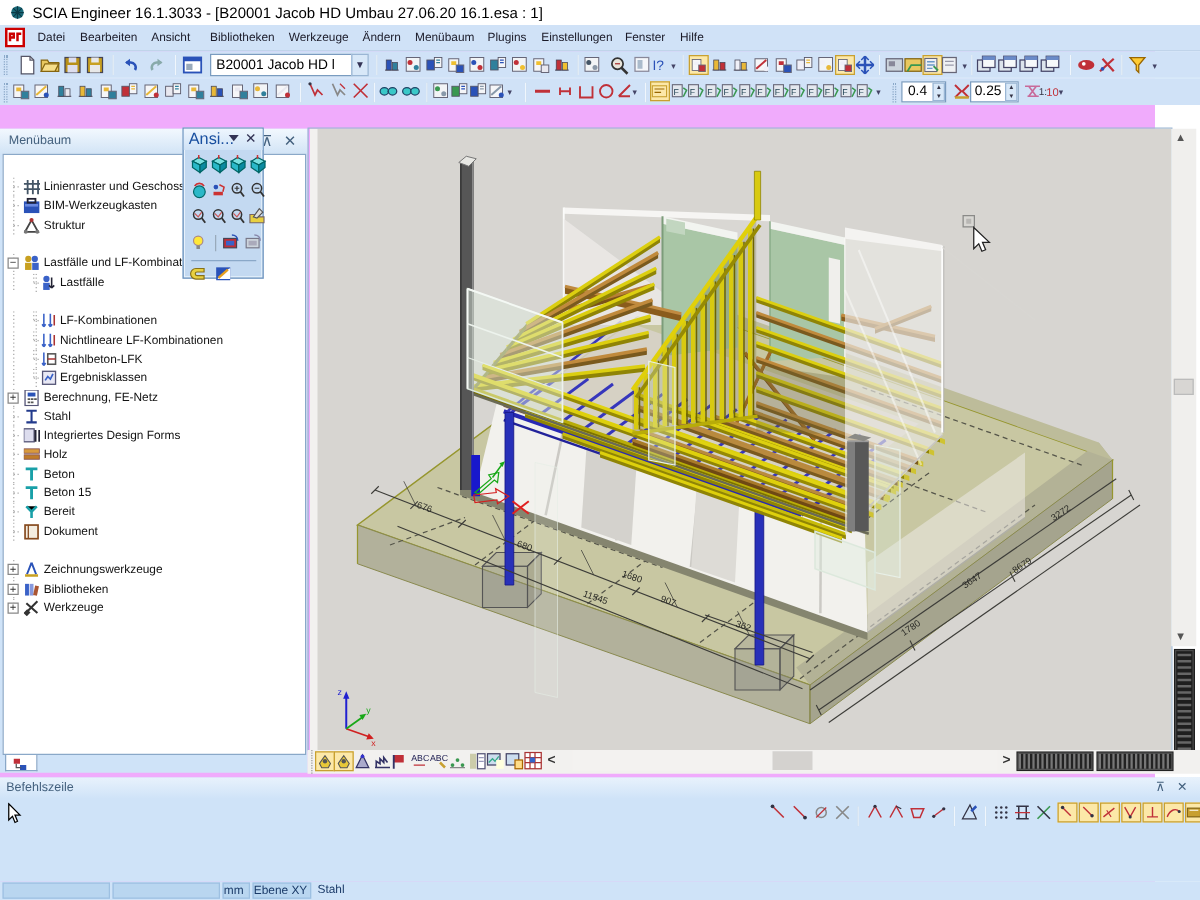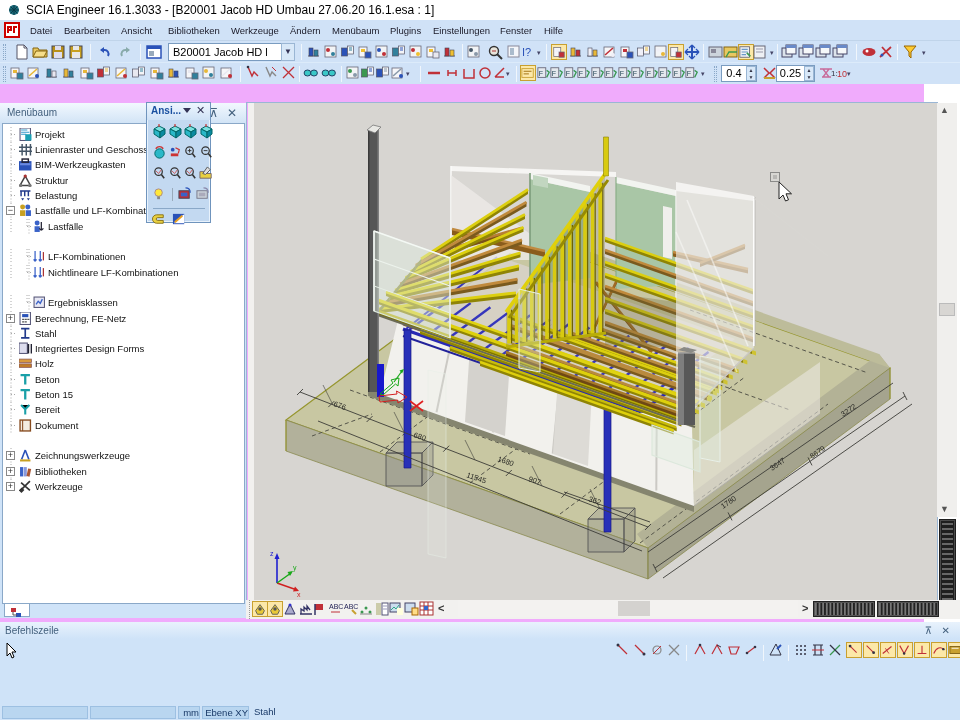--- a/index.html
+++ b/index.html
@@ -20,21 +20,21 @@
 .pm{position:absolute;width:9px;height:9px;border:1px solid #888;background:#fff;font-size:9px;line-height:7px;text-align:center;color:#333}
 #tabstrip{position:absolute;left:0;top:501px;width:246px;height:14px;background:#cfe3f8}
 #vp{left:248px;top:103px;width:689px;height:497px;background:#d7d5d1;overflow:hidden}
 #vpborder{left:246px;top:102px;width:692px;height:499px;border:1px solid #9ab6d4;background:transparent}
 #rsb{left:937px;top:103px;width:20px;height:414px;background:#f0efed}
 #btoolbar{left:246px;top:600px;width:714px;height:19px;background:#f2f1ef}
 #befehl{left:0;top:622px;width:960px;height:83px;background:#cfe3f8}
 #bzhead{position:absolute;left:0;top:0;width:960px;height:17px;font-size:10px;color:#44617e;line-height:17px;padding-left:5px;background:linear-gradient(#e8f2fc,#cfe3f8)}
 #cmdinput{position:absolute;left:2px;top:60px;width:955px;height:20px;background:#fff;border:1px solid #7a9cc0;font-size:10px;line-height:18px;padding-left:4px}
 #statusbar{left:0;top:705px;width:960px;height:15px;background:#cfe3f8;font-size:9.5px;color:#1a3a68}
-.sseg{position:absolute;top:1px;height:13px;background:#b9d6f0;border:1px solid #9dc0e2;line-height:12px;text-align:right}
+.sseg{position:absolute;top:1px;height:13px;background:#b9d6f0;border:1px solid #9dc0e2;line-height:12px;text-align:left}
 </style></head><body>
 <div id="app">
   <div id="titlebar" class="abs">
       <svg class="abs" style="left:7px;top:3px" width="14" height="14">
         <circle cx="7" cy="7" r="5" fill="#1a6a7a"></circle>
         <path d="M2 7h10M7 2v10M3.5 3.5l7 7M3.5 10.5l7-7" stroke="#0a3a46" stroke-width="1" fill="none"></path>
       </svg>
       <span id="titletxt">SCIA Engineer 16.1.3033 - [B20001 Jacob HD Umbau 27.06.20 16.1.esa : 1]</span>
     </div>
   <div id="menubar" class="abs">
@@ -465,33 +465,20 @@
       </svg>
 <svg class="abs" style="left:831px;top:2px;width:16px;height:16px;" width="16" height="16" viewBox="0 0 16 16">
         <text x="0" y="11" font-size="8" fill="#334">1:</text>
         <text x="6" y="12" font-size="9" fill="#c03038">10</text>
       </svg>
 <div class="abs" style="left:847px;top:7px;font-size:7px;color:#446">▾</div>
     </div>
   <div id="leftpanel" class="abs">
     <div id="lphead">Menübaum<span style="position:absolute;right:28px;top:0;color:#44617e;font-size:12px">⊼</span><span style="position:absolute;right:9px;top:0;color:#44617e;font-size:12px">✕</span></div>
     <div id="tree">
-        <div class="trow" style="top:2.5px">
-          <svg class="abs" style="left:0;top:0" width="246" height="15">
-            <path d="M8 7.5 H14" stroke="#aaa" stroke-width="1" stroke-dasharray="1,2"></path>
-            <path d="M8 0 V7.5" stroke="#aaa" stroke-width="1" stroke-dasharray="1,2"></path>
-            <path d="M8 7.5 V15" stroke="#aaa" stroke-width="1" stroke-dasharray="1,2"></path>
-          </svg>
-          <svg class="ticon" style="left:16px" width="13" height="13" viewBox="0 0 12.5 12.5">
-            <rect x="1" y="0" width="10" height="12" fill="#fff" stroke="#557" stroke-width="1"></rect>
-            <path d="M2 2h6M2 4h8M2 6h5" stroke="#39c" stroke-width="1"></path>
-            <rect x="6" y="6" width="6" height="6" fill="#1aa0b4"></rect>
-          </svg>
-          <span style="position:absolute;left:32px;top:0">Projekt</span>
-        </div>
 <div class="trow" style="top:17.8px">
           <svg class="abs" style="left:0;top:0" width="246" height="15">
             <path d="M8 7.5 H14" stroke="#aaa" stroke-width="1" stroke-dasharray="1,2"></path>
             <path d="M8 0 V7.5" stroke="#aaa" stroke-width="1" stroke-dasharray="1,2"></path>
             <path d="M8 7.5 V15" stroke="#aaa" stroke-width="1" stroke-dasharray="1,2"></path>
           </svg>
           <svg class="ticon" style="left:16px" width="13" height="13" viewBox="0 0 12.5 12.5">
             <path d="M3 1v11M7 1v11M11 1v11M0 4h13M0 8h13" stroke="#445566" stroke-width="1.4"></path>
           </svg>
           <span style="position:absolute;left:32px;top:0">Linienraster und Geschosse</span>
@@ -515,32 +502,20 @@
             <path d="M8 0 V7.5" stroke="#aaa" stroke-width="1" stroke-dasharray="1,2"></path>
             <path d="M8 7.5 V15" stroke="#aaa" stroke-width="1" stroke-dasharray="1,2"></path>
           </svg>
           <svg class="ticon" style="left:16px" width="13" height="13" viewBox="0 0 12.5 12.5">
             <path d="M1 11L6 2l5 9z" fill="none" stroke="#444" stroke-width="1.4"></path>
             <circle cx="6" cy="2" r="1.6" fill="#a33"></circle>
             <circle cx="1.6" cy="11" r="1.6" fill="#777"></circle>
             <circle cx="10.4" cy="11" r="1.6" fill="#777"></circle>
           </svg>
           <span style="position:absolute;left:32px;top:0">Struktur</span>
-        </div>
-<div class="trow" style="top:63.8px">
-          <svg class="abs" style="left:0;top:0" width="246" height="15">
-            <path d="M8 7.5 H14" stroke="#aaa" stroke-width="1" stroke-dasharray="1,2"></path>
-            <path d="M8 0 V7.5" stroke="#aaa" stroke-width="1" stroke-dasharray="1,2"></path>
-            <path d="M8 7.5 V15" stroke="#aaa" stroke-width="1" stroke-dasharray="1,2"></path>
-          </svg>
-          <svg class="ticon" style="left:16px" width="13" height="13" viewBox="0 0 12.5 12.5">
-            <path d="M1 2h10M2 2v5M5.5 2v5M9 2v5" stroke="#223a8c" stroke-width="1.4"></path>
-            <path d="M2 9l1.5 2 1.5-2M7.5 9l1.5 2 1.5-2" fill="#223a8c"></path>
-          </svg>
-          <span style="position:absolute;left:32px;top:0">Belastung</span>
         </div>
 <div class="trow" style="top:79.2px">
           <svg class="abs" style="left:0;top:0" width="246" height="15">
             <path d="M8 7.5 H14" stroke="#aaa" stroke-width="1" stroke-dasharray="1,2"></path>
             <path d="M8 0 V7.5" stroke="#aaa" stroke-width="1" stroke-dasharray="1,2"></path>
             <path d="M8 7.5 V15" stroke="#aaa" stroke-width="1" stroke-dasharray="1,2"></path>
           </svg>
           <div class="pm" style="left:3px;top:3px">−</div>
           <svg class="ticon" style="left:16px" width="13" height="13" viewBox="0 0 12.5 12.5">
             <circle cx="3.5" cy="3" r="2.4" fill="#c8a020"></circle>
@@ -585,20 +560,35 @@
             <path d="M24 0 V7.5" stroke="#aaa" stroke-width="1" stroke-dasharray="1,2"></path>
             <path d="M8 0 V15" stroke="#aaa" stroke-width="1" stroke-dasharray="1,2"></path>
             <path d="M26 0 V7.5" stroke="#aaa" stroke-width="1" stroke-dasharray="1,2"></path>
             <path d="M26 7.5 V15" stroke="#aaa" stroke-width="1" stroke-dasharray="1,2"></path>
           </svg>
           <svg class="ticon" style="left:30px" width="13" height="13" viewBox="0 0 12.5 12.5">
             <path d="M2 1v10M2 11l-1.4-2M2 11l1.4-2M7 1v10M7 11l-1.4-2M7 11l1.4-2" stroke="#3a62c8" stroke-width="1.2" fill="none"></path>
             <path d="M10 2v8" stroke="#a33" stroke-width="1.2"></path>
           </svg>
           <span style="position:absolute;left:45px;top:0">Nichtlineare LF-Kombinationen</span>
+        </div>
+<div class="trow" style="top:155.8px">
+          <svg class="abs" style="left:0;top:0" width="246" height="15">
+            <path d="M24 7.5 H28" stroke="#aaa" stroke-width="1" stroke-dasharray="1,2"></path>
+            <path d="M24 0 V7.5" stroke="#aaa" stroke-width="1" stroke-dasharray="1,2"></path>
+            <path d="M8 0 V15" stroke="#aaa" stroke-width="1" stroke-dasharray="1,2"></path>
+            <path d="M26 0 V7.5" stroke="#aaa" stroke-width="1" stroke-dasharray="1,2"></path>
+            <path d="M26 7.5 V15" stroke="#aaa" stroke-width="1" stroke-dasharray="1,2"></path>
+          </svg>
+          <svg class="ticon" style="left:30px" width="13" height="13" viewBox="0 0 12.5 12.5">
+            <path d="M2 1v10M2 11l-1.4-2M2 11l1.4-2" stroke="#3a62c8" stroke-width="1.2" fill="none"></path>
+            <rect x="5" y="2" width="6" height="8" fill="none" stroke="#555" stroke-width="1.2"></rect>
+            <path d="M5 6h6" stroke="#a33" stroke-width="1.2"></path>
+          </svg>
+          <span style="position:absolute;left:45px;top:0">Stahlbeton-LFK</span>
         </div>
 <div class="trow" style="top:171.1px">
           <svg class="abs" style="left:0;top:0" width="246" height="15">
             <path d="M24 7.5 H28" stroke="#aaa" stroke-width="1" stroke-dasharray="1,2"></path>
             <path d="M24 0 V7.5" stroke="#aaa" stroke-width="1" stroke-dasharray="1,2"></path>
             <path d="M8 0 V15" stroke="#aaa" stroke-width="1" stroke-dasharray="1,2"></path>
             <path d="M26 0 V7.5" stroke="#aaa" stroke-width="1" stroke-dasharray="1,2"></path>
             <path d="M26 7.5 V15" stroke="#aaa" stroke-width="1" stroke-dasharray="1,2"></path>
           </svg>
           <svg class="ticon" style="left:30px" width="13" height="13" viewBox="0 0 12.5 12.5">
@@ -1293,21 +1283,21 @@
       </svg>
   </div>
   <div id="statusbar" class="abs">
     <div class="sseg" style="left:2px;width:86px"></div>
     <div class="sseg" style="left:90px;width:86px"></div>
     <div class="sseg" style="left:178px;width:22px">mm</div>
     <div class="sseg" style="left:202px;width:47px;white-space:nowrap">Ebene XY</div>
     <span style="position:absolute;left:254px;top:1px">Stahl</span>
   </div>
   <div class="abs" style="left:146px;top:102px;width:65px;height:121px;background:#c3d9f1;border:1px solid #6f94bd;box-shadow:0 0 0 1px #e8f2fc inset"></div>
-<div class="abs" style="left:147px;top:103px;width:63px;height:17px;background:linear-gradient(#eef6fe,#cfe2f6);font-size:10px;font-weight:bold;color:#1a50a0;line-height:16px;padding-left:4px">Ansi...</div>
+<div class="abs" style="left:147px;top:103px;width:63px;height:17px;background:linear-gradient(#eef6fe,#cfe2f6);font-size:13px;font-weight:normal;color:#1a50a0;line-height:16px;padding-left:4px">Ansi...</div>
 <div class="abs" style="left:183px;top:108px;width:0;height:0;border-left:4px solid transparent;border-right:4px solid transparent;border-top:5px solid #335"></div>
 <div class="abs" style="left:196px;top:104px;font-size:11px;color:#335">✕</div>
 <svg class="abs" style="left:152.0px;top:124px" width="15" height="15" viewBox="0 0 15 15">
       <path d="M2 5l5-3 6 3-5 3z" fill="#7ae0e0" stroke="#066"></path>
       <path d="M2 5v5l6 4 0-6z" fill="#2ab8c8" stroke="#066"></path>
       <path d="M13 5v5l-5 4 0-6z" fill="#0a8aa0" stroke="#066"></path>
       <path d="M7 0v3" stroke="#c33" stroke-width="1.2"></path>
     </svg>
 <svg class="abs" style="left:167.5px;top:124px" width="15" height="15" viewBox="0 0 15 15">
       <path d="M2 5l5-3 6 3-5 3z" fill="#7ae0e0" stroke="#066"></path>

